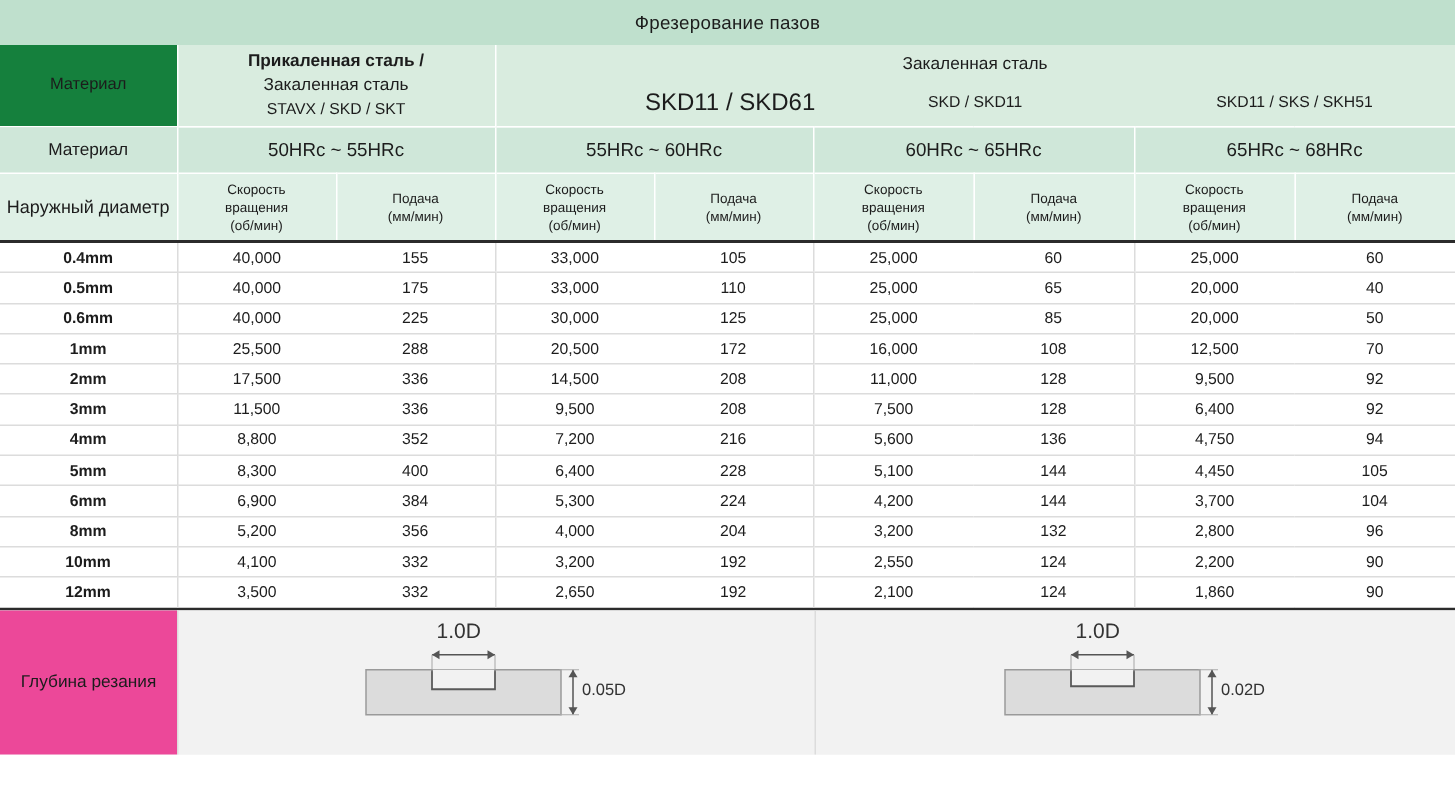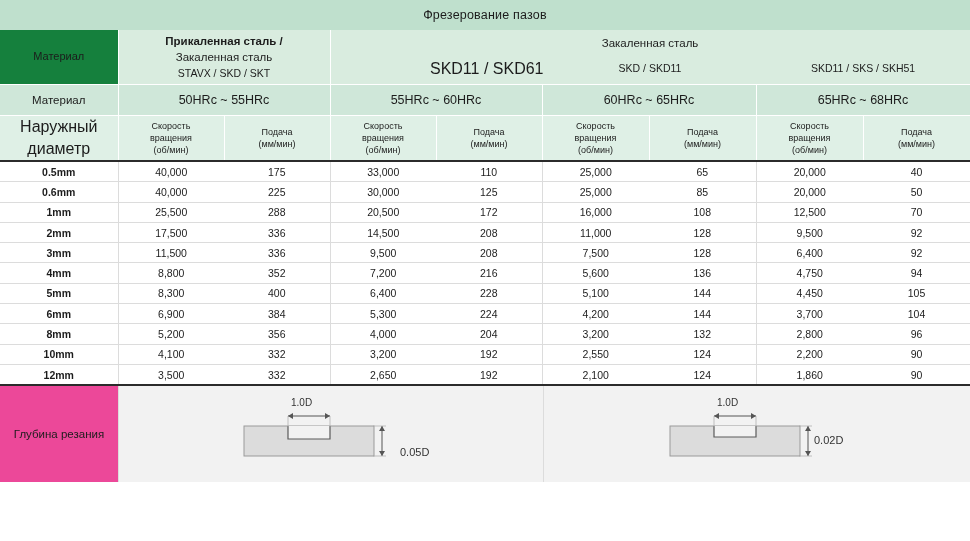--- a/index.html
+++ b/index.html
@@ -69,21 +69,21 @@
     background: #dff0e6;
     height: 44px;
     font-size: 9px;
     text-align: center;
     color: #1c1c1c;
     border-right: 1px solid #ffffff;
     border-top: 1px solid #ffffff;
     line-height: 1.35;
   }
   .band-sub td.diam-lbl {
-    font-size: 16px;
+    font-size: 12px;
   }
   .sub-inner { display: block; }
   .mat-line1 { display:block;font-weight:bold; }
   .mat-line2 { display:block; }
   .mat-line3 { display:block; font-size:10.5px; }
   
   .data-wrap {
     border-top: 2px solid #2b2b2b;
     border-bottom: 2px solid #2b2b2b;
   }
@@ -134,21 +134,21 @@
     border-left: 1px solid #dcdcdc;
     background: #f2f2f2;
   }
   .fig {
     position: absolute;
     top: 50%;
     left: 50%;
     transform: translate(-50%, -50%);
   }
   .fig-caption-top {
-    font-size: 10px;
+    font-size: 14px;
     color: #333;
   }
   .fig-caption-right {
     font-size: 11px;
     color: #333;
   }
 </style>
 </head>
 <body>
 
@@ -256,20 +256,31 @@
           <col style="width:106px">
         <col style="width:106px">
           <col style="width:106px">
         <col style="width:107px">
           <col style="width:107px">
         <col style="width:107px">
           <col style="width:107px">
       </colgroup>
       <tbody id="data-body">
           <tr>
+            <td class="dia">0.4mm</td>
+            <td>40,000</td>
+            <td>155</td>
+            <td class="sep-major">33,000</td>
+            <td>105</td>
+            <td class="sep-major">25,000</td>
+            <td>60</td>
+            <td class="sep-major">25,000</td>
+            <td>60</td>
+          </tr>
+          <tr>
             <td class="dia">0.5mm</td>
             <td>40,000</td>
             <td>175</td>
             <td class="sep-major">33,000</td>
             <td>110</td>
             <td class="sep-major">25,000</td>
             <td>65</td>
             <td class="sep-major">20,000</td>
             <td>40</td>
           </tr>
@@ -407,21 +418,21 @@
 
           <line x1="146" y1="32" x2="146" y2="62" stroke="#555" stroke-width="1"></line>
           <path d="M146 32 l-3 5 l6 0 z" fill="#555"></path>
           <path d="M146 62 l-3 -5 l6 0 z" fill="#555"></path>
           <line x1="137" y1="32" x2="150" y2="32" stroke="#aaa" stroke-width=".7"></line>
           <line x1="137" y1="62" x2="150" y2="62" stroke="#aaa" stroke-width=".7"></line>
         </svg>
         <div style="position:absolute; left:55px; top:-2px;">
           <span class="fig-caption-top">1.0D</span>
         </div>
-        <div style="position:absolute; left:152px; top:48px;margin-left:12px;">
+        <div style="position:absolute; left:152px; top:36px;">
           <span class="fig-caption-right">0.05D</span>
         </div>
       </div>
     </div>
 
     <div class="depth-cell">
       <div class="fig">
         <svg width="190" height="76" viewBox="0 0 190 76">
           <rect x="8" y="32" width="130" height="30" fill="#dcdcdc" stroke="#9a9a9a" stroke-width="1"></rect>
           <rect x="52" y="32" width="42" height="11" fill="#f2f2f2" stroke="none"></rect>

